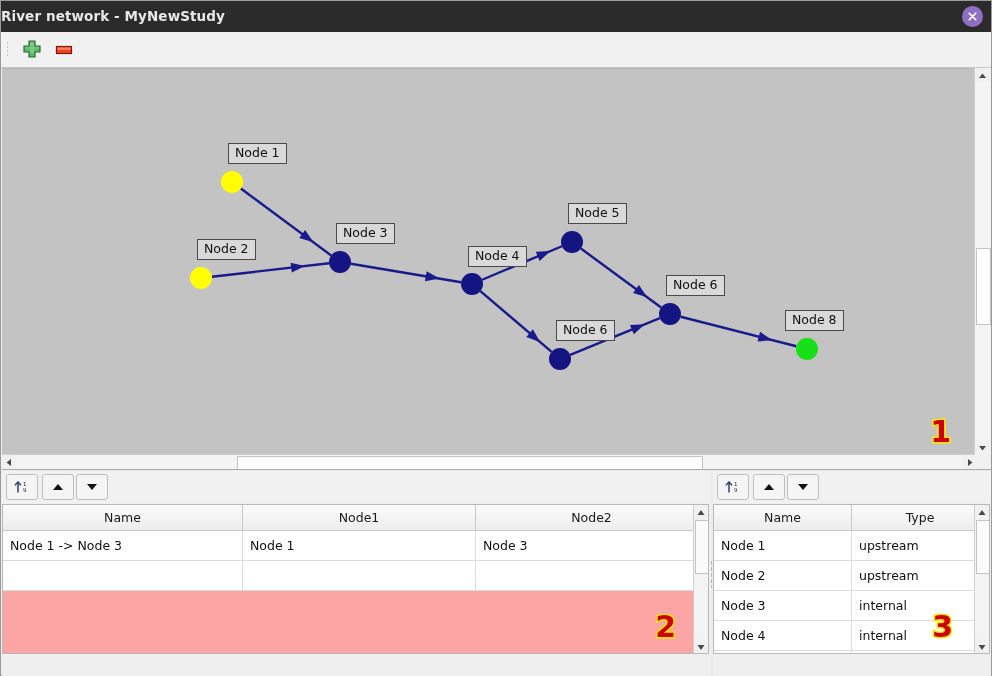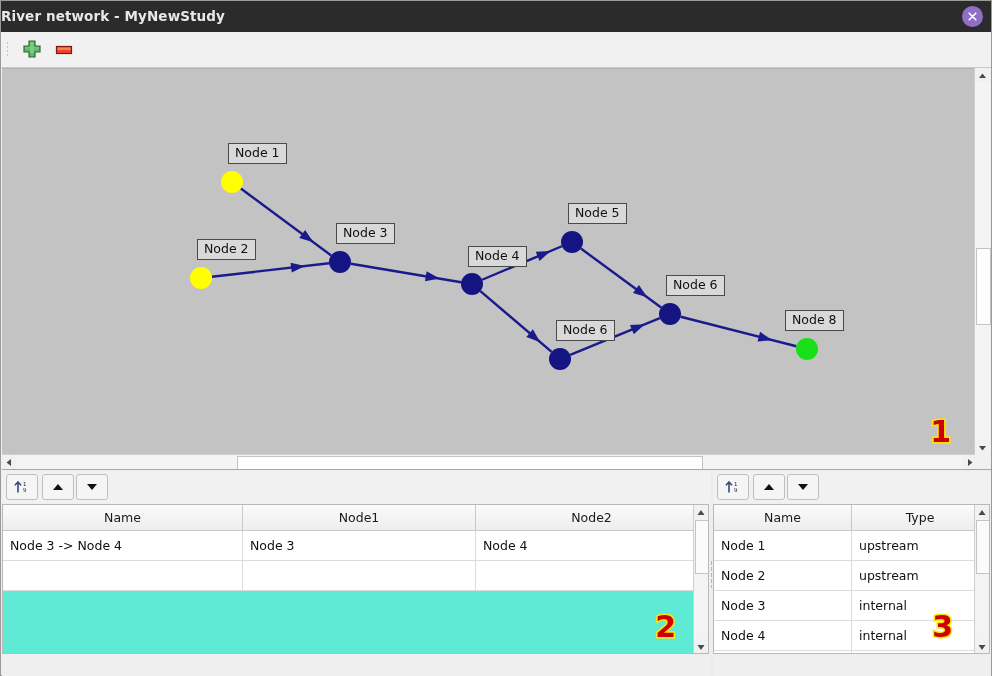--- a/index.html
+++ b/index.html
@@ -86,21 +86,21 @@
   .mini-btn svg{position:absolute;left:50%;top:50%;transform:translate(-50%,-50%);}
 
   table.grid{border-collapse:collapse;width:100%;table-layout:fixed;
              font-size:12.5px;color:#111;background:#ffffff;}
   table.grid th{background:linear-gradient(#fbfbfb,#ededed);
              border:1px solid #c8c8c8;border-top:none;border-left:none;
              height:23px;font-weight:normal;font-size:12.5px;text-align:center;color:#1a1a1a;}
   table.grid td{border:1px solid #dcdcdc;border-left:none;border-top:none;
              height:29px;padding:0 0 0 7px;background:#ffffff;white-space:nowrap;}
   .grid-area{position:absolute;top:33px;left:0;overflow:hidden;
-             border:1px solid #b9b9b9;box-sizing:border-box;background:#5eead4;}
+             border:1px solid #b9b9b9;box-sizing:border-box;background:#fca5a5;}
   .panel-left .grid-area{width:707px;height:150px;}
   .panel-right .grid-area{width:277px;height:150px;}
   .grid-scroll{position:absolute;right:0;top:0;width:14px;height:100%;background:#f3f3f3;
                border-left:1px solid #cfcfcf;}
   .grid-scroll .thumb{position:absolute;left:1px;width:12px;background:#fbfbfb;
                border:1px solid #c4c4c4;cursor:pointer;}
   .gs-arrow{position:absolute;left:0;width:14px;height:14px;background:#f1f1f1;cursor:pointer;}
   .gs-arrow.up{top:0;} .gs-arrow.down{bottom:0;}
 </style>
 </head>
@@ -246,23 +246,23 @@
       <table class="grid" id="reach-table">
         <thead>
             <tr id="reach-head">
               <th style="width: 236px;">Name</th>
               <th style="width: 229px;">Node1</th>
               <th style="width: 228px;">Node2</th>
             </tr>
           </thead>
         <tbody id="reach-body">
             <tr>
-              <td style="width: 236px;">Node 3 -&gt; Node 4</td>
-              <td style="width: 229px;">Node 3</td>
-              <td style="width: 228px;">Node 4</td>
+              <td style="width: 236px;">Node 1 -&gt; Node 3</td>
+              <td style="width: 229px;">Node 1</td>
+              <td style="width: 228px;">Node 3</td>
             </tr>
             <tr>
               <td style="width: 236px;">&nbsp;</td>
               <td style="width: 229px;">&nbsp;</td>
               <td style="width: 228px;">&nbsp;</td>
             </tr>
           </tbody>
       </table>
       <div class="grid-scroll">
         <div class="gs-arrow up">

